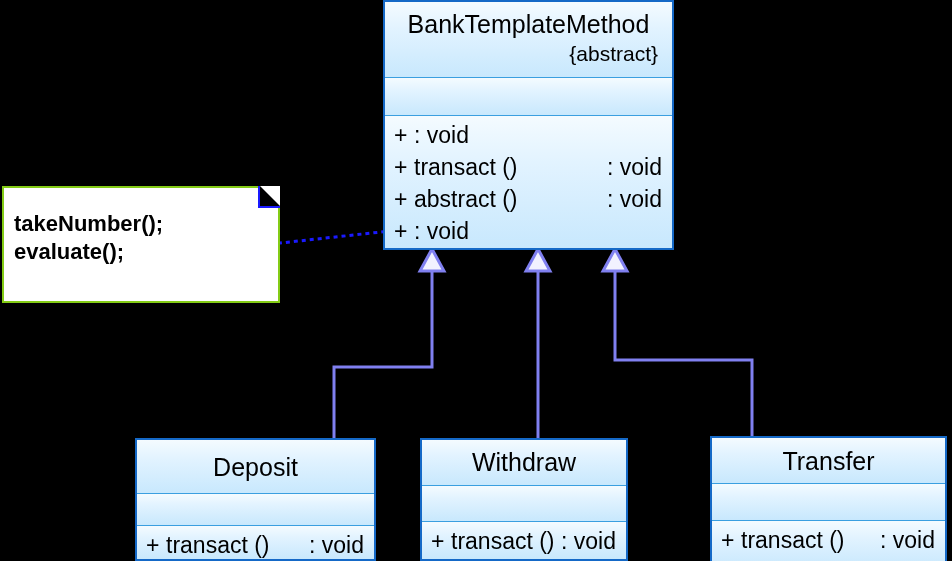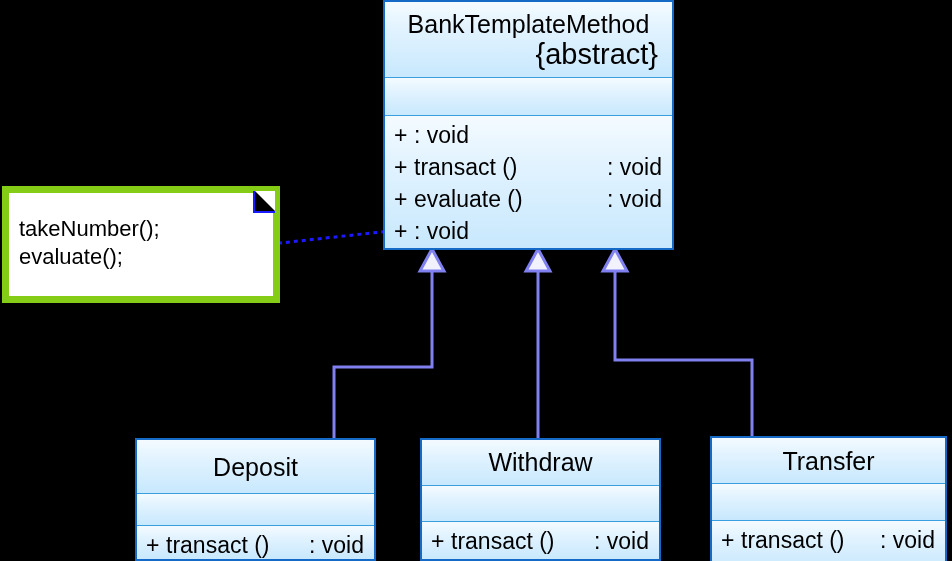--- a/index.html
+++ b/index.html
@@ -51,21 +51,21 @@
   }
   .class-name {
     color: #000000;
     font-size: 25px;
     line-height: 30px;
     text-align: left;
     white-space: nowrap;
   }
   .class-stereo {
     color: #000000;
-    font-size: 29px;
+    font-size: 21px;
     line-height: 30px;
     white-space: nowrap;
     align-self: flex-end;
     padding-right: 14px;
   }
 
   
   .cmp-attrs { }
 
   
@@ -91,21 +91,22 @@
   .op-type {
     flex: 0 0 auto;
     text-align: left;
   }
 
   
   .uml-note {
     position: absolute;
     box-sizing: border-box;
     background: #ffffff;
-    border: 7px solid #84cc16;
+    border: 2px solid #84cc16;
+    font-weight: bold;
   }
   .note-fold {
     position: absolute;
     top: -2px;
     right: -2px;
     width: 20px;
     height: 20px;
     background: #000000;
     border-left: 2px solid #1a1aff;
     border-bottom: 2px solid #1a1aff;
@@ -181,21 +182,21 @@
       </div>
 
       <div class="op-row">
         <span class="op-vis">+</span>
         <span class="op-sig">transact ()</span>
         <span class="op-type">: void</span>
       </div>
 
       <div class="op-row">
         <span class="op-vis">+</span>
-        <span class="op-sig">evaluate ()</span>
+        <span class="op-sig">abstract ()</span>
         <span class="op-type">: void</span>
       </div>
 
       <div class="op-row">
         <span class="op-vis">+</span>
         <span class="op-type">: void</span>
       </div>
 
     </div>
   </div>
@@ -216,21 +217,21 @@
     <div class="compartment cmp-attrs" style="height:37px;"></div>
     <div class="compartment cmp-ops" style="flex:1 1 auto;">
       <div class="op-row">
         <span class="op-vis">+</span>
         <span class="op-sig">transact ()</span>
         <span class="op-type">: void</span>
       </div>
     </div>
   </div>
 
-  <div class="uml-class" style="left:420px; top:438px; width:241px; height:123px;">
+  <div class="uml-class" style="left:420px; top:438px; width:208px; height:123px;">
     <div class="compartment cmp-name" style="height:45px;">
       <div class="class-name">Withdraw</div>
     </div>
     <div class="compartment cmp-attrs" style="height:37px;"></div>
     <div class="compartment cmp-ops" style="flex:1 1 auto;">
       <div class="op-row">
         <span class="op-vis">+</span>
         <span class="op-sig">transact ()</span>
         <span class="op-type">: void</span>
       </div>

